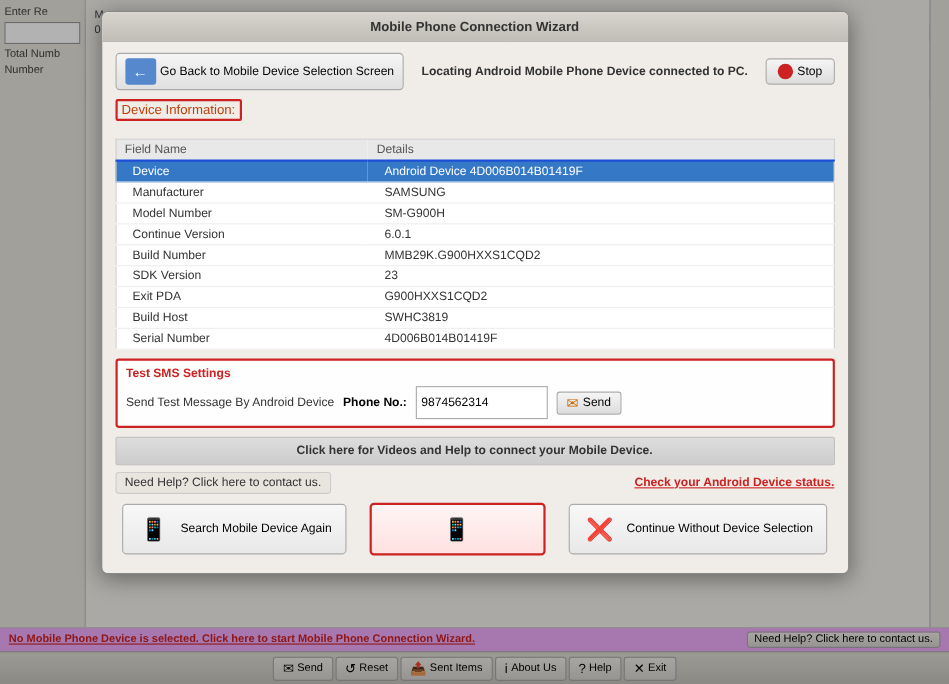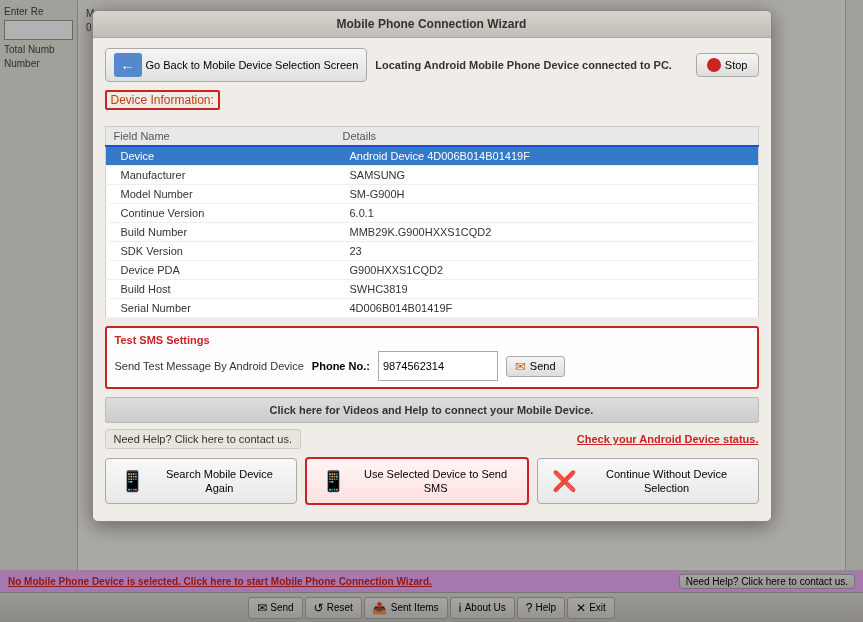--- a/index.html
+++ b/index.html
@@ -144,20 +144,21 @@
       background: #5588cc;
       border-radius: 3px;
       display: flex; align-items: center; justify-content: center;
       color: white; font-size: 14px;
     }
     .locating-text {
       flex: 1;
       font-size: 11px;
       color: #333;
       font-weight: bold;
+      text-align: center;
     }
     .stop-button {
       display: flex;
       align-items: center;
       gap: 4px;
       background: linear-gradient(to bottom, #f5f5f5, #ddd);
       border: 1px solid #aaa;
       border-radius: 4px;
       padding: 4px 10px;
       cursor: pointer;
@@ -492,21 +493,21 @@
             </tr>
             <tr>
               <td>Build Number</td>
               <td>MMB29K.G900HXXS1CQD2</td>
             </tr>
             <tr>
               <td>SDK Version</td>
               <td>23</td>
             </tr>
             <tr>
-              <td>Device PDA</td>
+              <td>Exit PDA</td>
               <td>G900HXXS1CQD2</td>
             </tr>
             <tr>
               <td>Build Host</td>
               <td>SWHC3819</td>
             </tr>
             <tr>
               <td>Serial Number</td>
               <td>4D006B014B01419F</td>
             </tr>
@@ -537,21 +538,20 @@
       </div>
 
       
       <div class="bottom-buttons">
         <button class="bottom-btn">
           <div class="btn-icon">📱</div>
           <span class="btn-text">Search Mobile Device Again</span>
         </button>
         <button class="bottom-btn selected-btn">
           <div class="btn-icon">📱</div>
-          <span class="btn-text">Use Selected Device to Send SMS</span>
         </button>
         <button class="bottom-btn">
           <div class="btn-icon">❌</div>
           <span class="btn-text">Continue Without Device Selection</span>
         </button>
       </div>
 
     </div>
   </div>
 </div>

